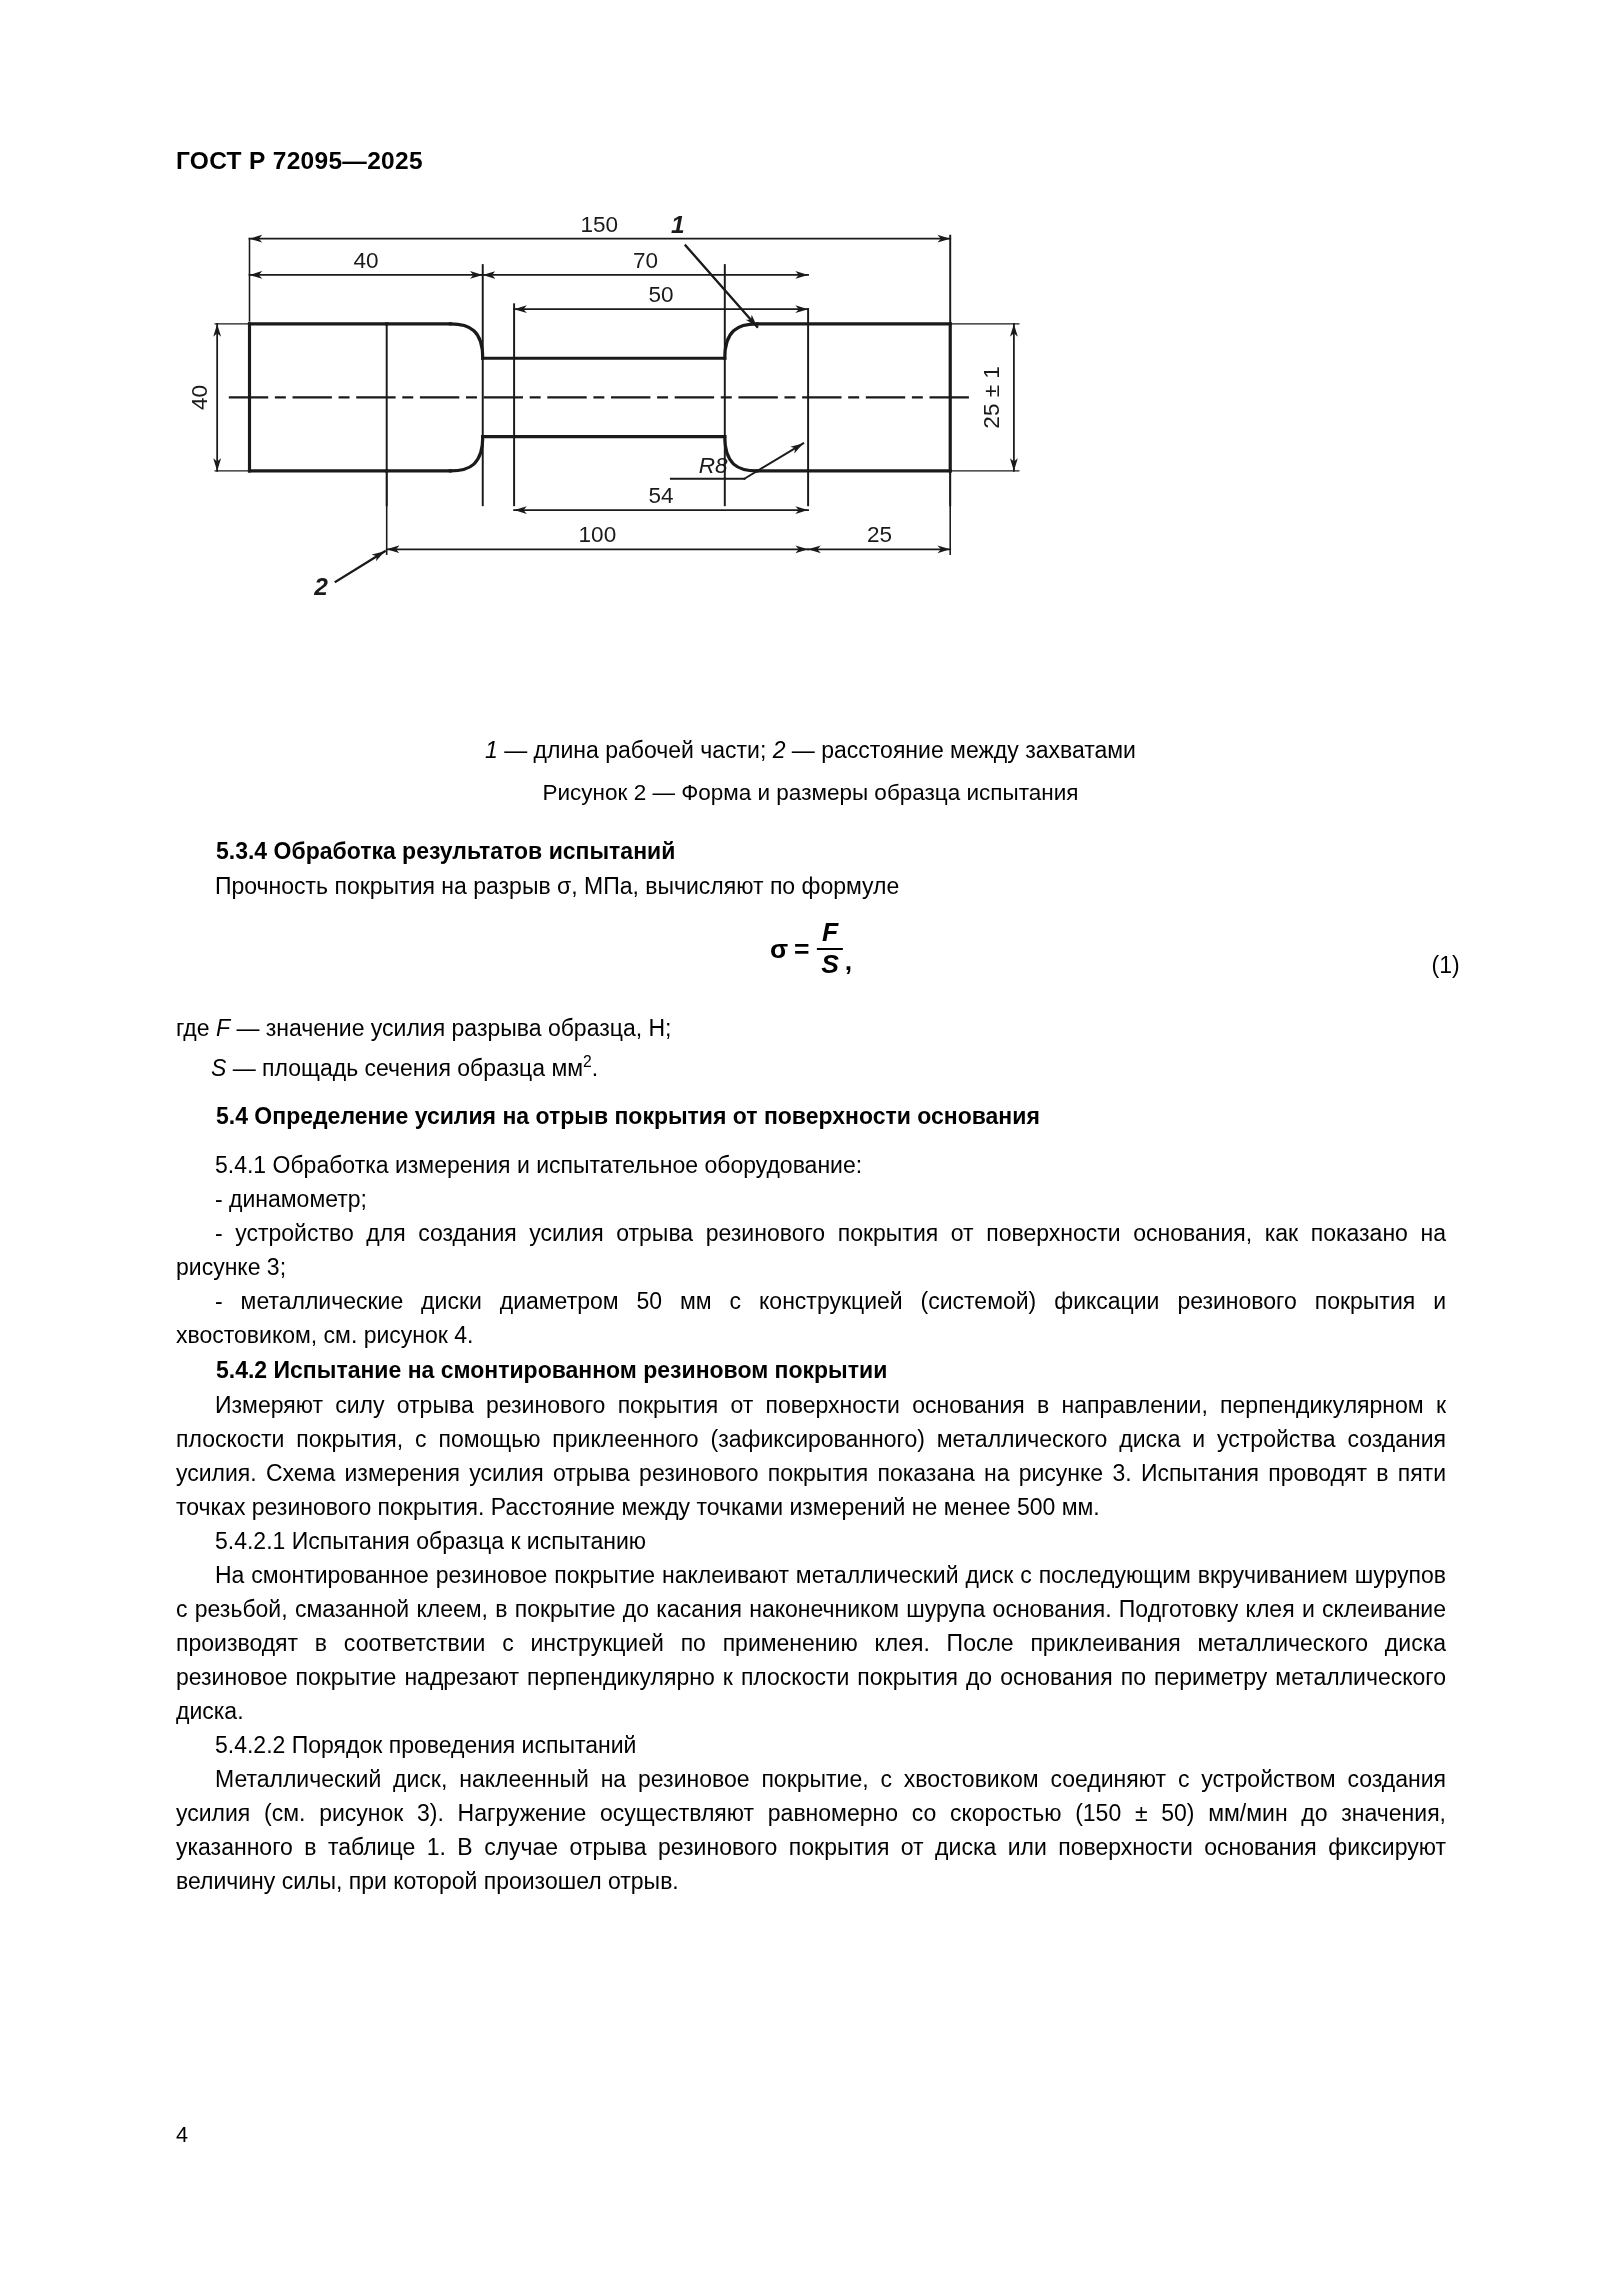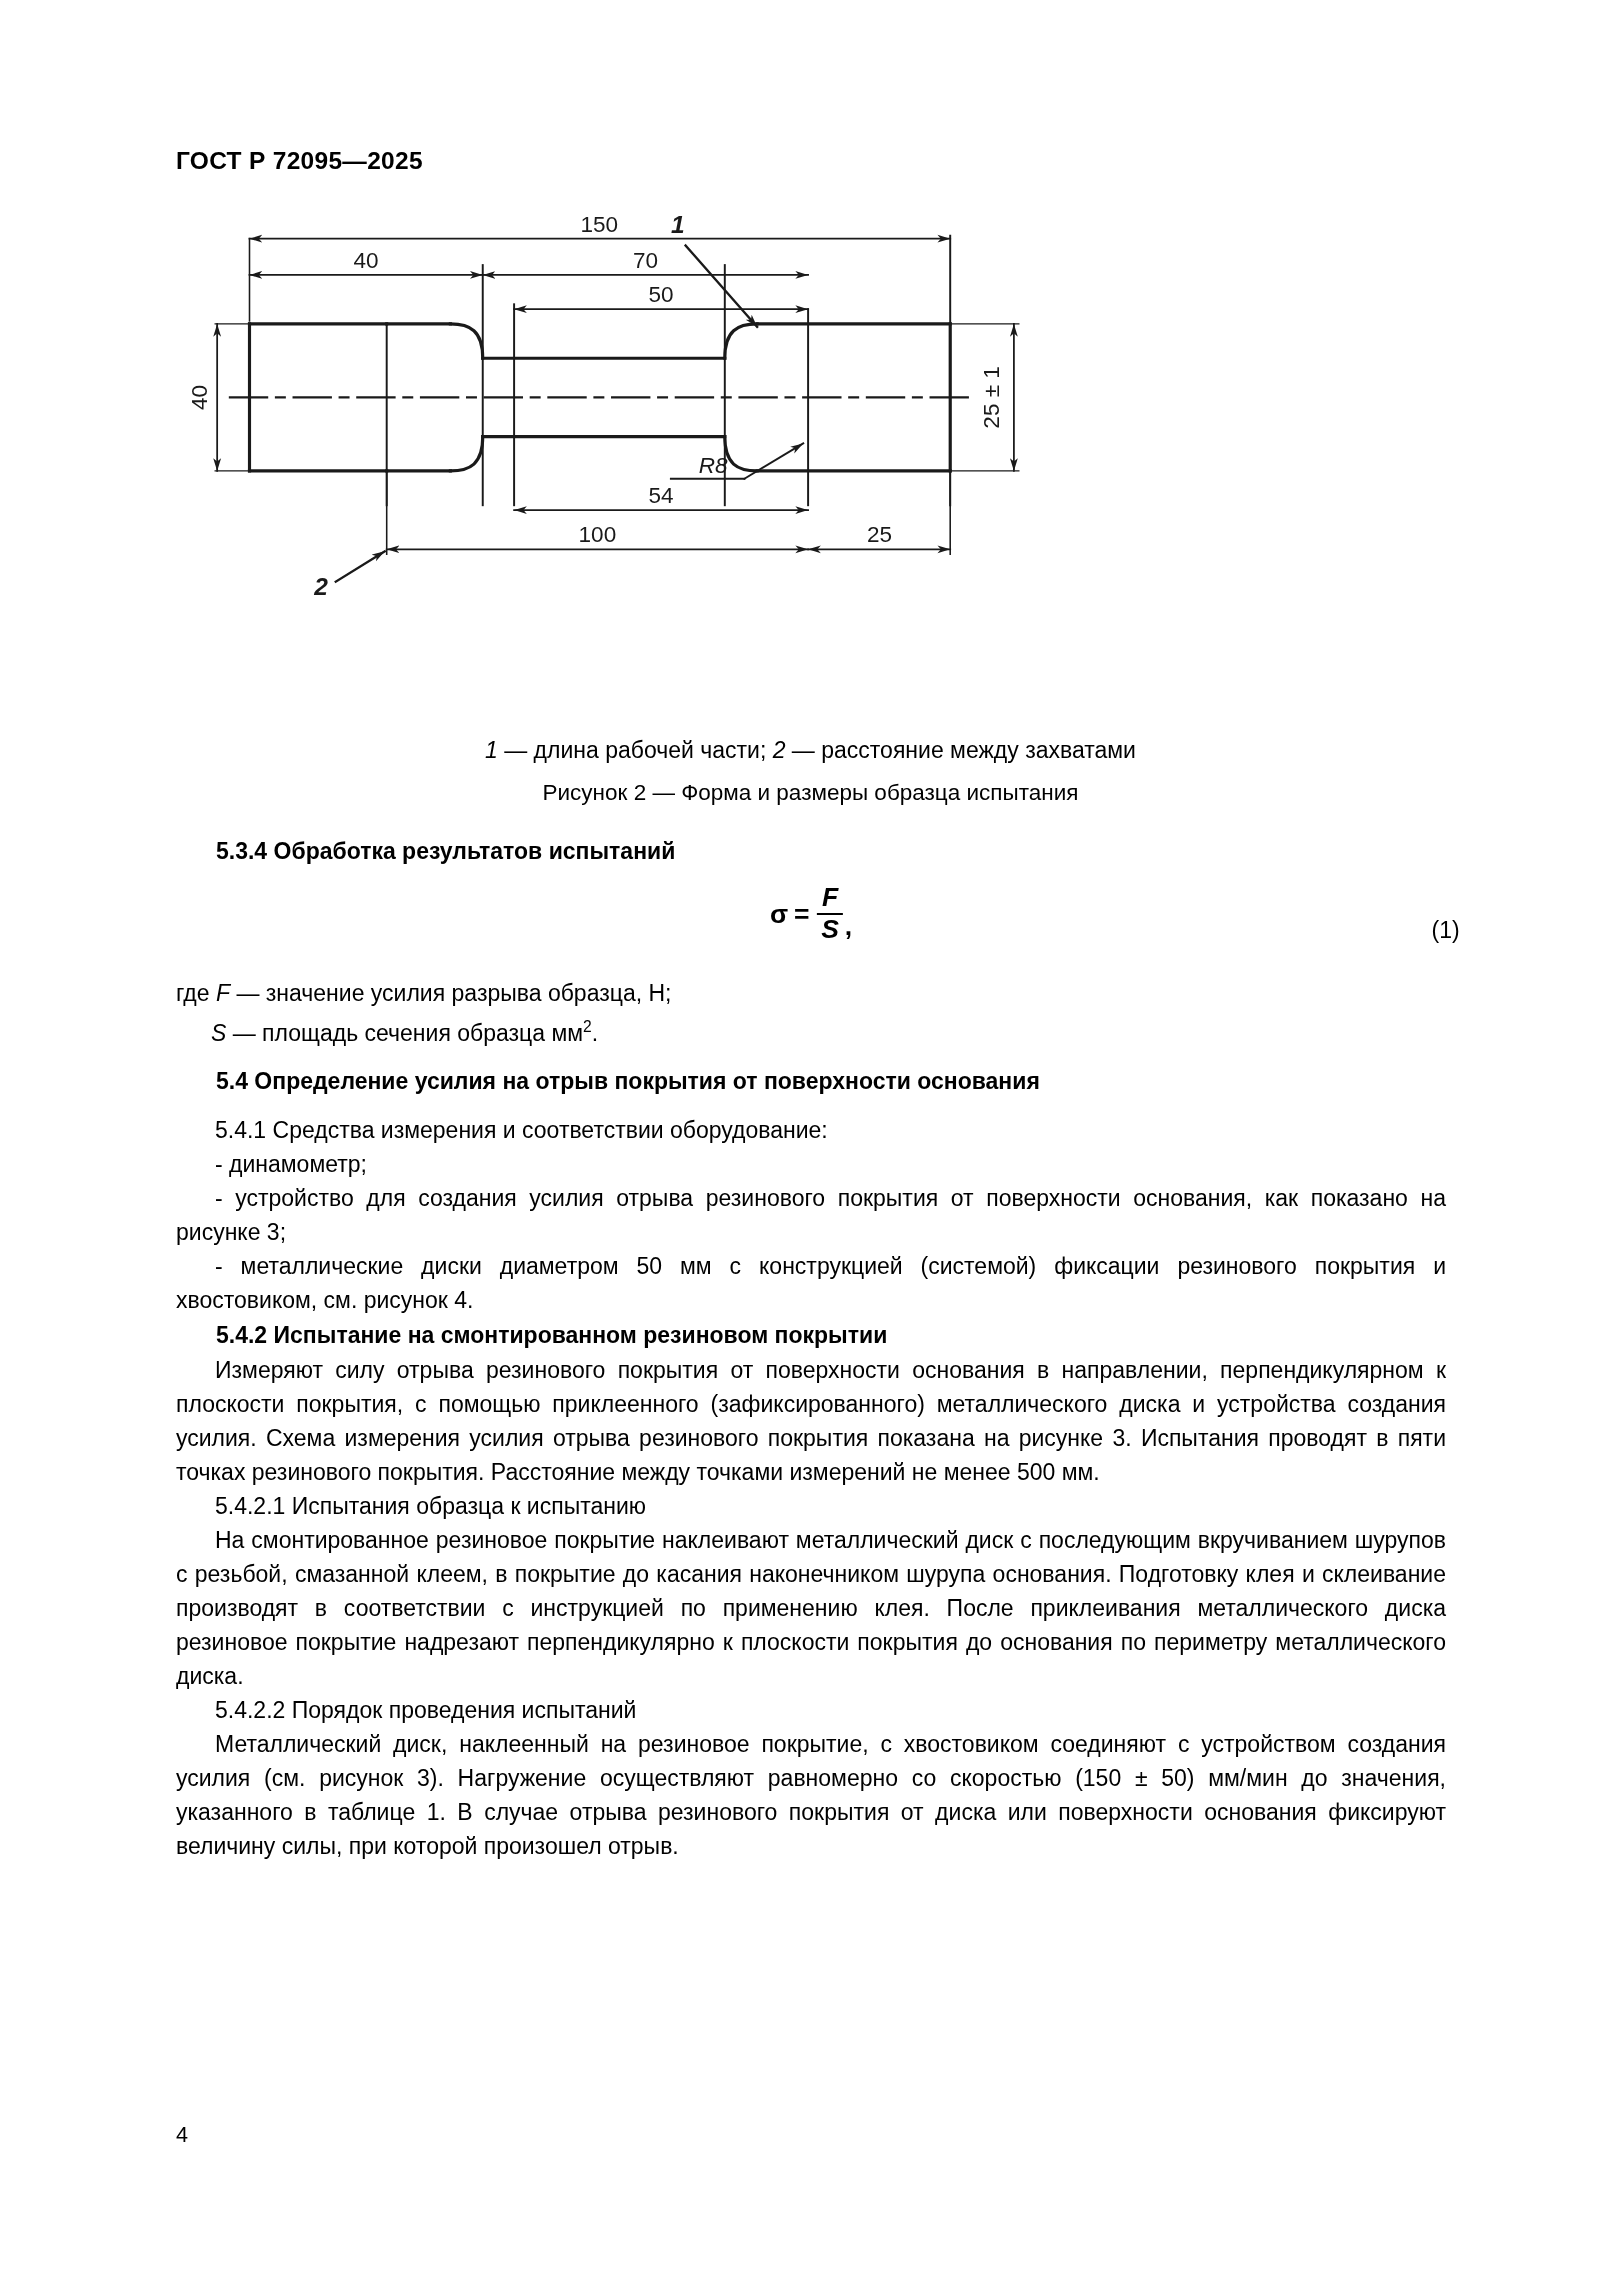--- a/index.html
+++ b/index.html
@@ -242,20 +242,21 @@
   <div class="fig-legend">
     <i>1</i><span> — длина рабочей части; </span><i>2</i><span> — расстояние между захватами</span>
   </div>
 
   <div class="fig-title">Рисунок 2 — Форма и размеры образца испытания</div>
 
   <div class="body">
 
     <p class="h-bold">5.3.4  Обработка результатов испытаний</p>
 
+    <p class="para ind">Прочность покрытия на разрыв σ, МПа, вычисляют по формуле</p>
 
     <div class="formula-row">
       <div class="formula">
         <span class="sigma">σ</span>
         <span class="eq">=</span>
         <span class="frac">
           <span class="num">F</span>
           <span class="den">S</span>
         </span>
         <span class="comma">,</span>
@@ -267,21 +268,21 @@
       <p class="para noind"><span>где </span><span class="italic">F</span><span> — значение усилия разрыва образца, Н;</span></p>
       <p class="para noind line2"><span class="italic">S</span><span> — площадь сечения образца мм</span><span class="sup">2</span><span>.</span></p>
     </div>
 
     <div class="gap-s"></div>
 
     <p class="h-bold">5.4  Определение усилия на отрыв покрытия от поверхности основания</p>
 
     <div class="gap-s"></div>
 
-    <p class="para ind">5.4.1  Средства измерения и соответствии оборудование:</p>
+    <p class="para ind">5.4.1  Обработка измерения и испытательное оборудование:</p>
     <p class="para ind">- динамометр;</p>
     <p class="para ind">- устройство для создания усилия отрыва резинового покрытия от поверхности основания, как показано на рисунке 3;</p>
     <p class="para ind">- металлические диски диаметром 50 мм с конструкцией (системой) фиксации резинового покрытия и хвостовиком, см. рисунок 4.</p>
 
     <p class="h-bold">5.4.2  Испытание на смонтированном резиновом покрытии</p>
     <p class="para ind">Измеряют силу отрыва резинового покрытия от поверхности основания в направлении, перпендикулярном к плоскости покрытия, с помощью приклеенного (зафиксированного) металлического диска и устройства создания усилия. Схема измерения усилия отрыва резинового покрытия показана на рисунке 3. Испытания проводят в пяти точках резинового покрытия. Расстояние между точками измерений не менее 500 мм.</p>
 
     <p class="para ind">5.4.2.1  Испытания образца к испытанию</p>
     <p class="para ind">На смонтированное резиновое покрытие наклеивают металлический диск с последующим вкручиванием шурупов с резьбой, смазанной клеем, в покрытие до касания наконечником шурупа основания. Подготовку клея и склеивание производят в соответствии с инструкцией по применению клея. После приклеивания металлического диска резиновое покрытие надрезают перпендикулярно к плоскости покрытия до основания по периметру металлического диска.</p>
 

